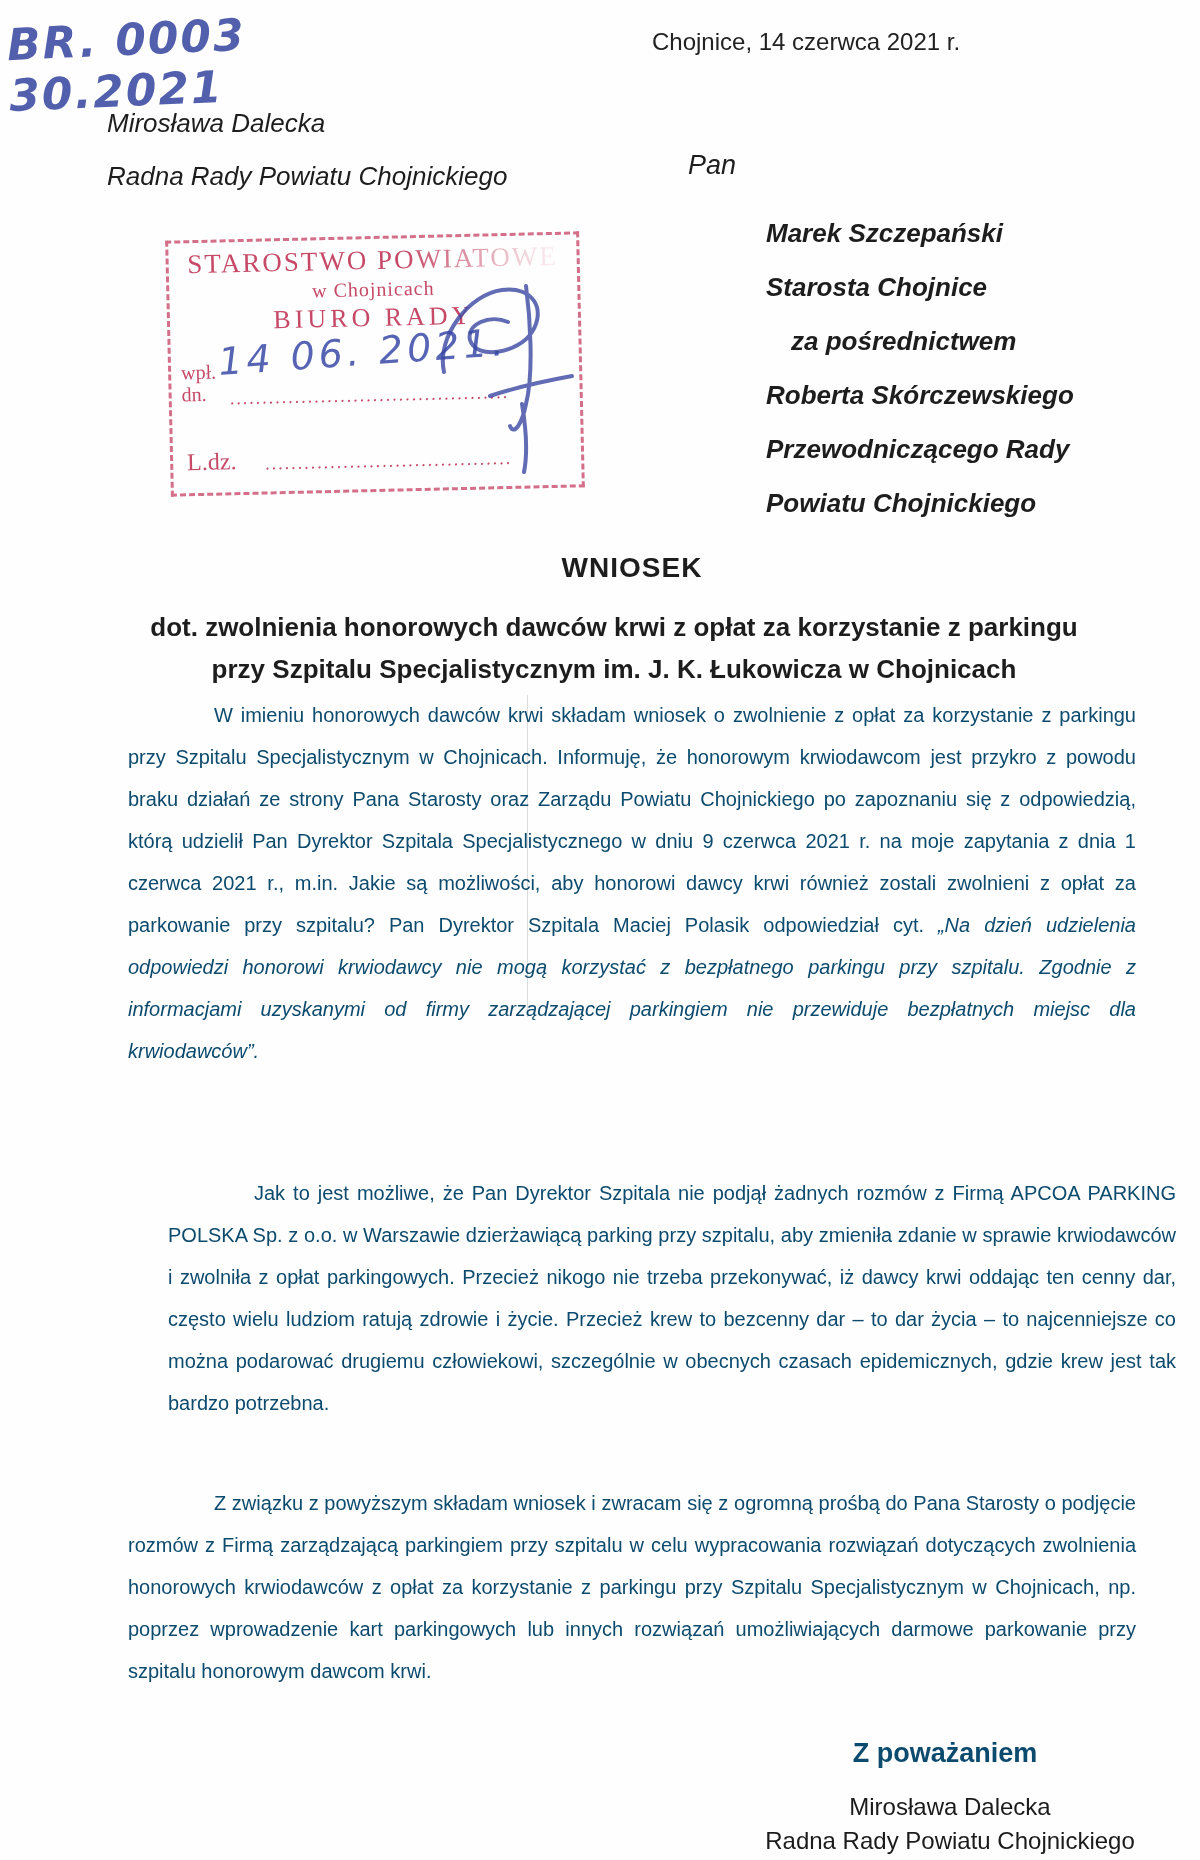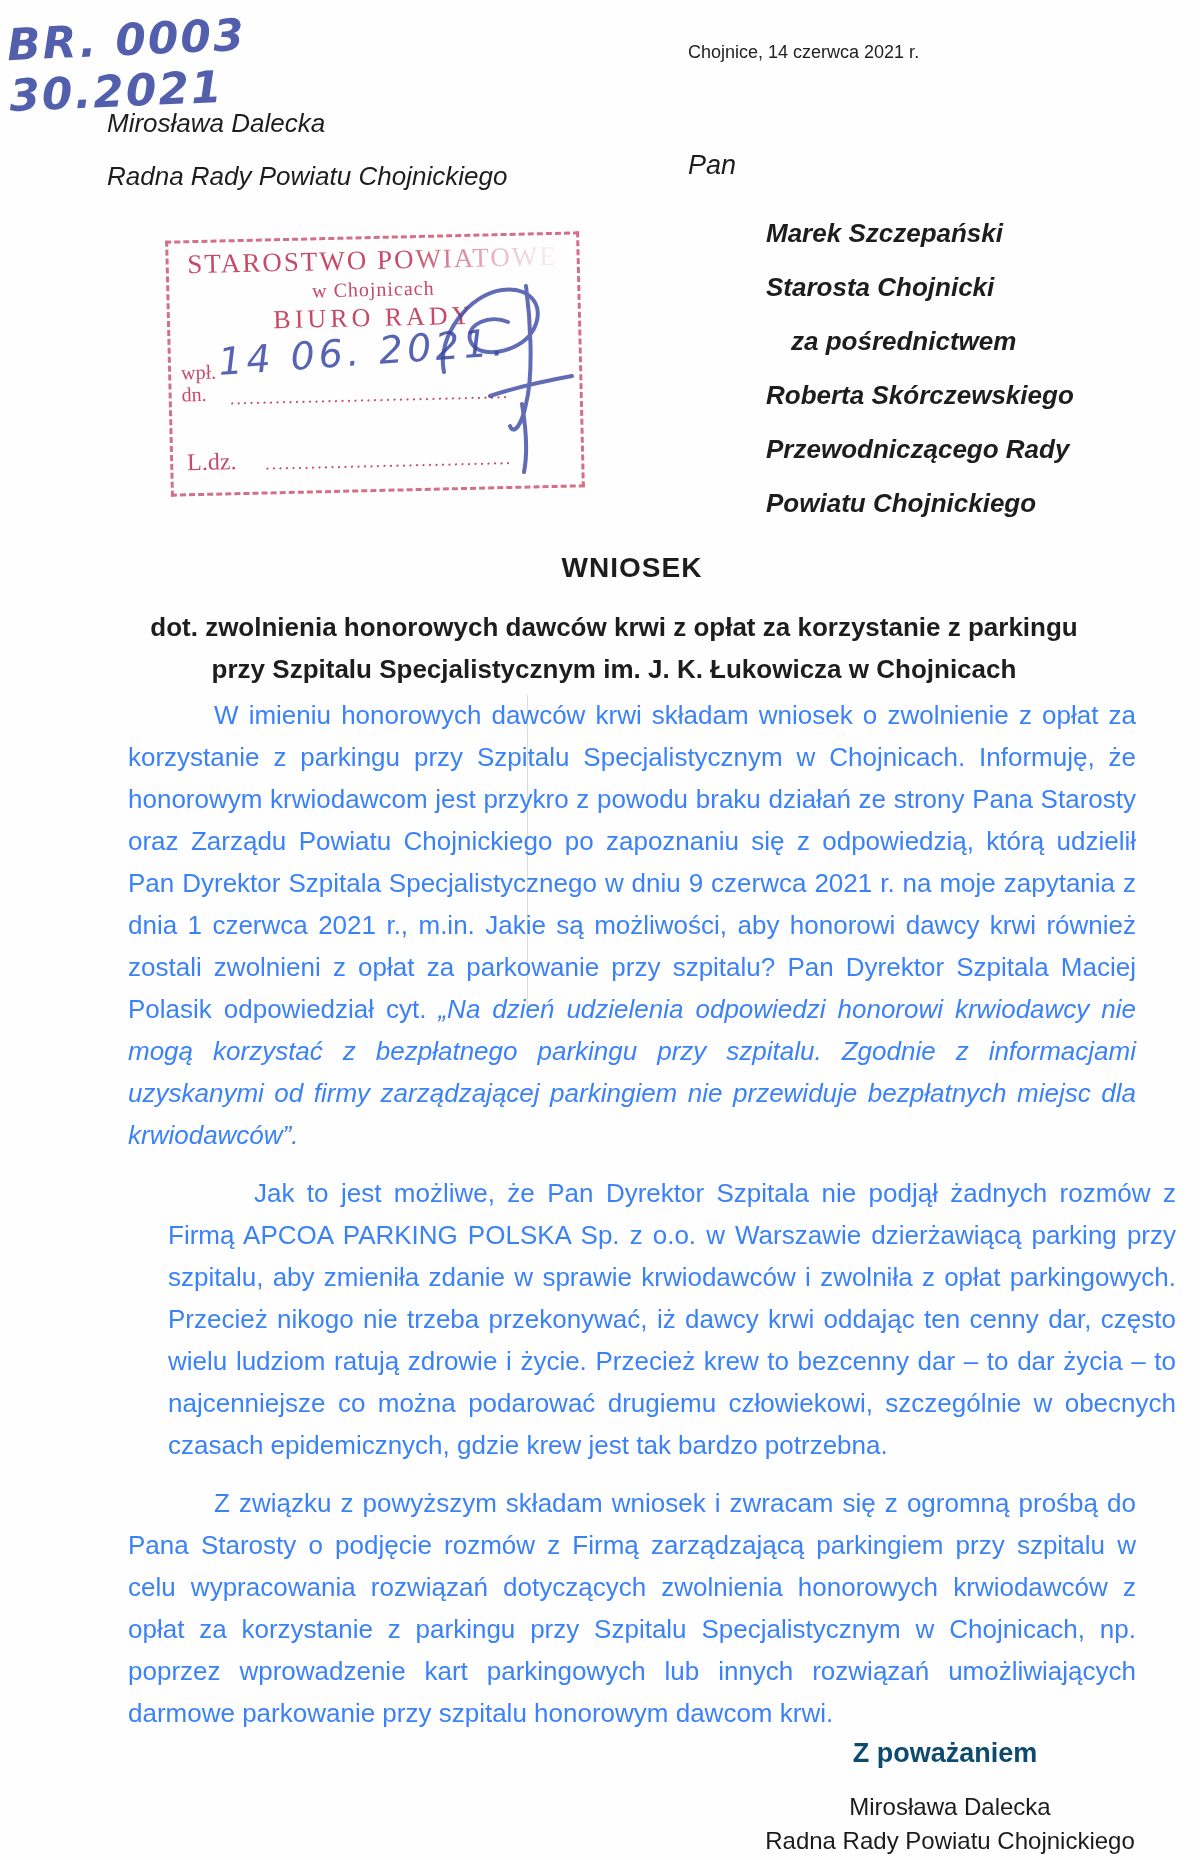--- a/index.html
+++ b/index.html
@@ -9,21 +9,21 @@
     font-family:"Liberation Sans",sans-serif;color:#1d1d1d;
   }
   
   .case-number{
     position:absolute;left:8px;top:10px;width:420px;
     font-family:"DejaVu Sans",sans-serif;font-style:italic;font-weight:600;
     font-size:44px;color:#35449e;transform:rotate(-2.5deg);letter-spacing:2px;
     opacity:.85;
   }
   .place-date{
-    position:absolute;left:652px;top:42px;font-size:18px;color:#222;margin-left:36px;
+    position:absolute;left:652px;top:28px;font-size:24px;color:#222;
   }
   .sender{position:absolute;left:107px;top:108px;font-style:italic;font-size:26px;}
   .sender .s-name{margin:0 0 22px 0;}
   .sender .s-title{margin:0;}
   .salutation{
     position:absolute;left:688px;top:150px;font-size:27px;
     font-style:italic;font-weight:normal;
   }
   .recipient{
     position:absolute;left:766px;top:206px;font-size:26px;
@@ -62,22 +62,22 @@
     position:absolute;left:128px;top:552px;width:1008px;text-align:center;
     font-size:28px;font-weight:bold;letter-spacing:1px;
   }
   .subject{
     position:absolute;left:92px;top:606px;width:1044px;text-align:center;
     font-size:26px;font-weight:bold;line-height:42px;
   }
   
   .body-par{
     position:absolute;left:128px;width:1008px;
-    font-size:26px;line-height:42px;text-align:justify;
-    text-indent:86px;margin:0;color:#3b82f6;
+    font-size:20px;line-height:42px;text-align:justify;
+    text-indent:86px;margin:0;color:#0c4a6e;
   }
   .p1{top:694px;}
   .p2{top:1172px;margin-left:40px;}
   .p3{top:1482px;}
   .quote-italic{font-style:italic;}
   
   .closing{
     position:absolute;left:800px;top:1738px;width:290px;text-align:center;
     font-size:27px;color:#0c4a6e;font-weight:bold;
   }
@@ -102,21 +102,21 @@
 
   <div class="sender">
     <p class="s-name">Mirosława Dalecka</p>
     <p class="s-title">Radna Rady Powiatu Chojnickiego</p>
   </div>
 
   <div class="salutation">Pan</div>
 
   <div class="recipient">
     <div>Marek Szczepański</div>
-    <div>Starosta Chojnicki</div>
+    <div>Starosta Chojnice</div>
     <div class="normal-weight">za pośrednictwem</div>
     <div>Roberta Skórczewskiego</div>
     <div>Przewodniczącego Rady</div>
     <div>Powiatu Chojnickiego</div>
   </div>
 
   <div class="stamp">
     <div class="st-line1">STAROSTWO POWIATOWE</div>
     <div class="st-line2">w Chojnicach</div>
     <div class="st-line3">BIURO RADY</div>

